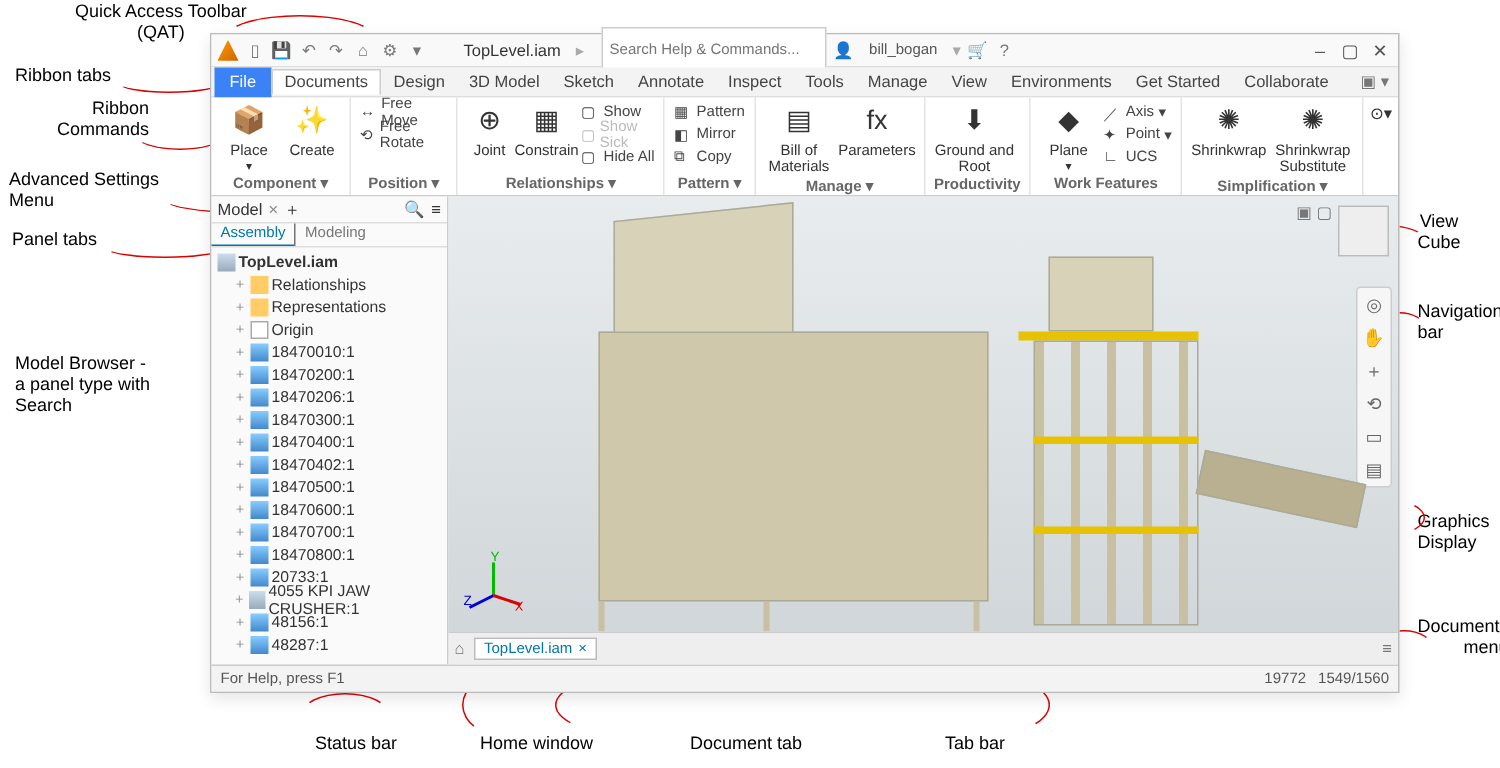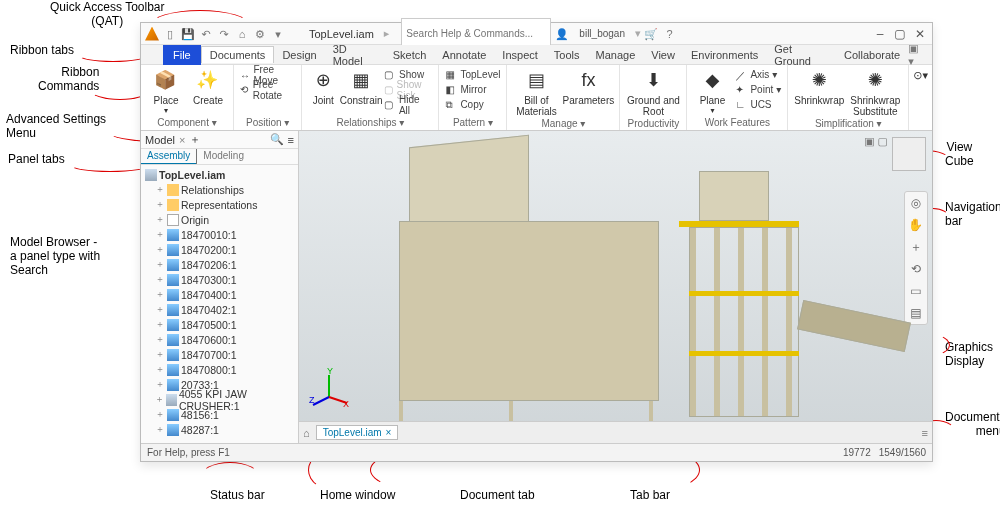--- a/index.html
+++ b/index.html
@@ -11,33 +11,33 @@
   .qat { height: 22px; background: #f9f9f9; display: flex; align-items: center; padding: 0 4px; gap: 4px; border-bottom: 1px solid #ddd; }
   .qat .logo { width: 14px; height: 14px; background: linear-gradient(135deg,#f90,#c60); clip-path: polygon(50% 0,100% 100%,0 100%); }
   .qat .ic { width: 14px; height: 14px; color: #777; font-size: 11px; line-height: 14px; text-align: center; }
   .qat .doc { margin-left: 20px; font-size: 11px; color: #333; }
   .qat .search { margin-left: 8px; width: 150px; height: 32px; border: 1px solid #ccc; background: #fff; font-size: 10px; padding: 0 4px; color: #888;}
   .qat .spacer { flex: 1; }
   .qat .user { font-size: 10px; color: #555; margin: 0 6px; }
   .qat .win { width: 16px; font-size: 12px; text-align: center; color: #555; }
   
   .rtabs { height: 20px; background: #f3f3f3; display: flex; align-items: center; padding-left: 2px; border-bottom: 1px solid #ddd;}
-  .rtabs .file { background: #1d4ed8; color: #fff; padding: 4px 10px; font-size: 11px; margin-left: 20px; }
+  .rtabs .file { background: #3b82f6; color: #fff; padding: 4px 10px; font-size: 11px; }
   .rtabs .tab { padding: 2px 8px; font-size: 11px; color: #444; }
   .rtabs .tab.active { background: #fff; border: 1px solid #ccc; border-bottom: none; }
   .rtabs .help { margin-left: auto; padding-right:6px; color:#777;}
   
   .ribbon { height: 66px; background: #fff; border-bottom: 1px solid #ccc; display: flex; }
   .panel { border-right: 1px solid #e4e4e4; padding: 2px 6px 0; display: flex; flex-direction: column; justify-content: space-between; }
   .panel-row { display: flex; gap: 4px; align-items: flex-start; }
   .big { display: flex; flex-direction: column; align-items: center; width: 38px; font-size: 10px; text-align: center; }
   .big .bic { width: 26px; height: 26px; margin-bottom: 2px; display:flex; align-items:center; justify-content:center; font-size:18px;}
   .mini { display: flex; align-items: center; gap: 3px; font-size: 10px; color: #444; height: 15px;}
   .mini .mic { width: 12px; height: 12px; display:inline-block;}
-  .plab { font-size: 10px; color: #666; text-align: center; padding: 1px 0 2px; }
+  .plab { font-size: 10px; color: #666; text-align: center; padding: 1px 0 2px; font-weight: bold; }
   
   .content { flex: 1; display: flex; min-height: 0;}
   .browser { width: 158px; background: #fafafa; border-right: 1px solid #ccc; display: flex; flex-direction: column;}
   .bhead { height: 18px; display:flex; align-items:center; padding:0 4px; gap:4px; border-bottom:1px solid #ddd;}
   .btabs { height: 16px; display:flex; font-size:10px; border-bottom:1px solid #ddd;}
   .btabs span{ padding:1px 6px; color:#777;}
   .btabs span.on{ color:#07a; border-bottom:1.5px solid #07a;}
   .tree { flex:1; overflow:hidden; font-size:10.5px; padding:2px 0;}
   .node { display:flex; align-items:center; height:15px; padding-left:4px; gap:2px;}
   .node .exp{ width:10px; color:#888; font-size:9px; text-align:center;}
@@ -134,21 +134,21 @@
     <span class="tab active">Documents</span>
     <span class="tab">Design</span>
     <span class="tab">3D Model</span>
     <span class="tab">Sketch</span>
     <span class="tab">Annotate</span>
     <span class="tab">Inspect</span>
     <span class="tab">Tools</span>
     <span class="tab">Manage</span>
     <span class="tab">View</span>
     <span class="tab">Environments</span>
-    <span class="tab">Get Ground</span>
+    <span class="tab">Get Started</span>
     <span class="tab">Collaborate</span>
     <span class="help">▣ ▾</span>
   </div>
 
   <div class="ribbon">
     <div class="panel">
       <div class="panel-row">
         <div class="big">
             <div class="bic">📦</div>
             <span>Place</span>
@@ -198,21 +198,21 @@
               <span>Hide All</span>
             </div>
         </div>
       </div>
       <div class="plab">Relationships ▾</div>
     </div>
     <div class="panel">
       <div>
         <div class="mini">
             <span class="mic">▦</span>
-            <span>TopLevel</span>
+            <span>Pattern</span>
           </div>
         <div class="mini">
             <span class="mic">◧</span>
             <span>Mirror</span>
           </div>
         <div class="mini">
             <span class="mic">⧉</span>
             <span>Copy</span>
           </div>
       </div>

